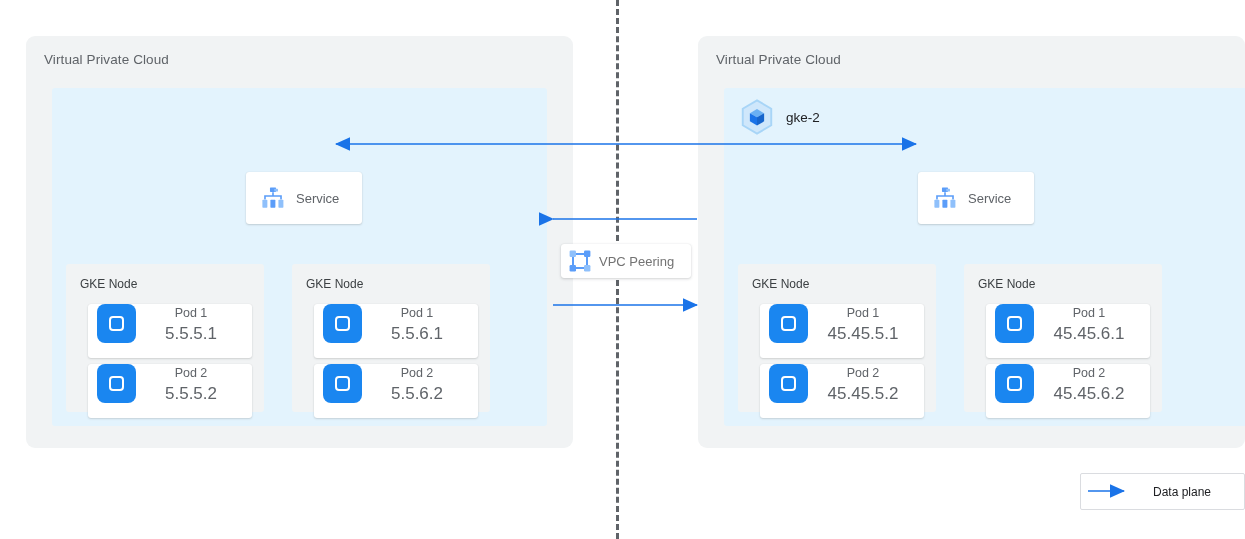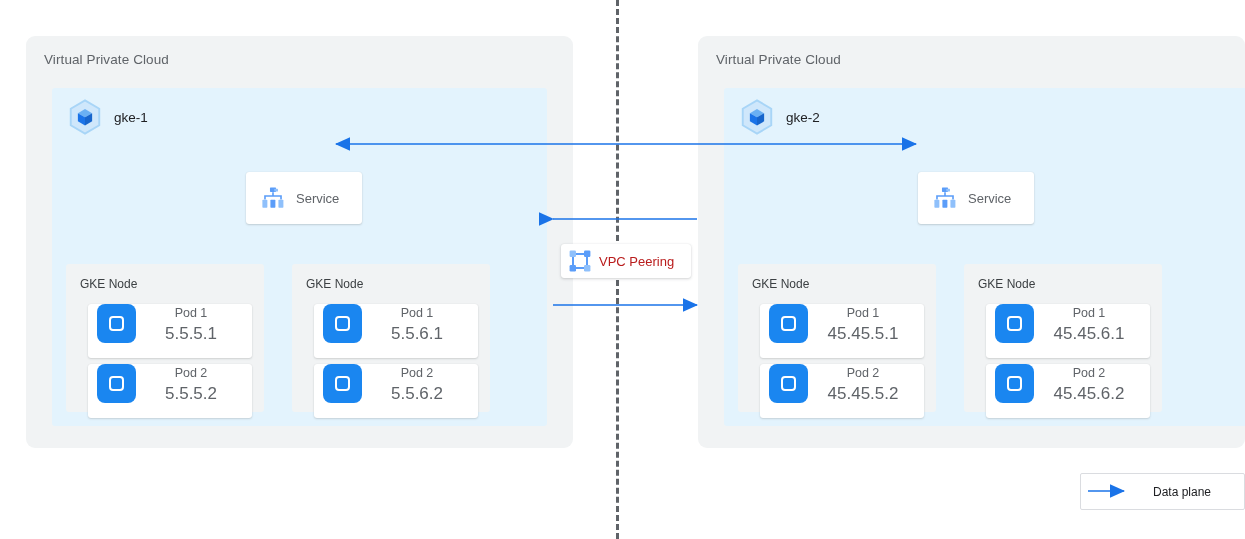--- a/index.html
+++ b/index.html
@@ -95,21 +95,21 @@
   
   .peering{
     position:absolute;
     background:#ffffff;
     border-radius:3px;
     box-shadow:0 1px 3px rgba(60,64,67,.22), 0 0 1px rgba(60,64,67,.14);
     display:flex; align-items:center; gap:7px;
     padding:0 9px 0 7px;
     z-index:6;
   }
-  .peering-label{ font-size:13px; color:#b91c1c; white-space:nowrap; }
+  .peering-label{ font-size:13px; color:#737373; white-space:nowrap; }
 
   
   .legend{
     position:absolute;
     background:#ffffff;
     border:1px solid #dadce0;
     border-radius:2px;
     display:flex; align-items:center; gap:12px;
     padding:0 16px;
   }
@@ -129,32 +129,20 @@
 </head>
 <body>
 
 <div id="stage">
 
   <div class="vpc" style="left:26px; top:36px; width:547px; height:412px;">
     <div class="vpc-label">Virtual Private Cloud</div>
 
     <div class="cluster" style="left:26px; top:52px; width:495px; height:338px;">
 
-      <div class="cluster-head">
-        <span>
-          <svg class="icon" width="38" height="38" viewBox="0 0 48 48">
-            <polygon points="24,3 42,13.5 42,34.5 24,45 6,34.5 6,13.5" fill="#cfe7fb" stroke="#a8d5f7" stroke-width="2.4"></polygon>
-            <polygon points="24,14 33,19.2 33,29.5 24,34.7 15,29.5 15,19.2" fill="none"></polygon>
-            <polygon points="24,14 33,19.2 24,24.4 15,19.2" fill="#6ab0f3"></polygon>
-            <polygon points="15,19.2 24,24.4 24,34.7 15,29.5" fill="#1a73e8"></polygon>
-            <polygon points="33,19.2 33,29.5 24,34.7 24,24.4" fill="#1765cc"></polygon>
-          </svg>
-        </span>
-        <span class="cluster-name">gke-1</span>
-      </div>
 
       <div class="service" style="left:194px; top:84px; width:116px; height:52px;">
         <span>
           <svg class="icon" width="26" height="26" viewBox="0 0 24 24">
             <rect x="9.2" y="2.2" width="5.6" height="4.2" rx="0.6" fill="#5b9df9"></rect>
             <rect x="13.2" y="3.4" width="3.4" height="2.6" rx="0.5" fill="#8fc0fb"></rect>
             <path d="M12 6.6 V10.2 M4.6 13.4 V10.2 H19.4 V13.4" stroke="#5b9df9" stroke-width="1.5" fill="none"></path>
             <rect x="2.2" y="13.6" width="4.6" height="7.4" rx="0.6" fill="#8fc0fb"></rect>
             <rect x="9.6" y="13.6" width="4.6" height="7.4" rx="0.6" fill="#5b9df9"></rect>
             <rect x="17" y="13.6" width="4.6" height="7.4" rx="0.6" fill="#8fc0fb"></rect>

